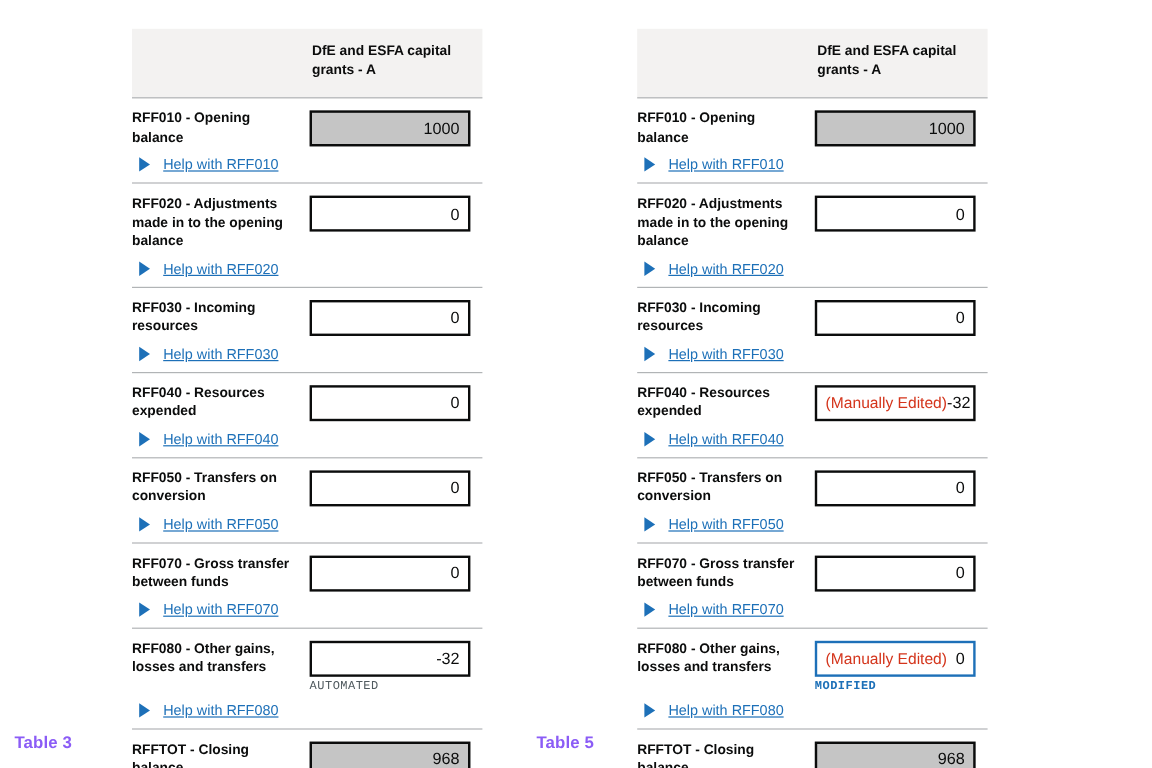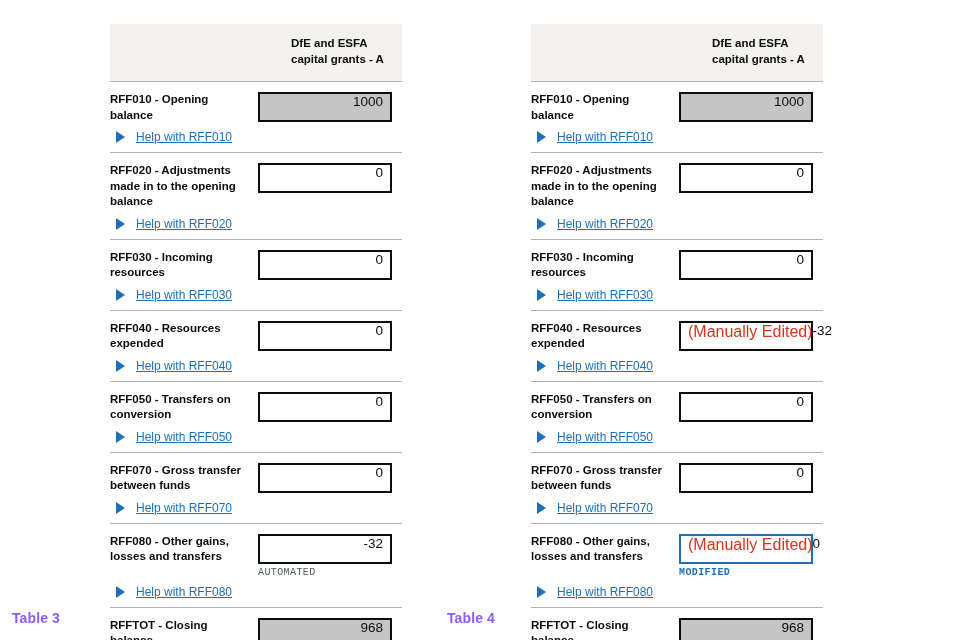--- a/index.html
+++ b/index.html
@@ -34,21 +34,20 @@
   }
   #caption3 { left: 12px; }
   #caption4 { left: 447px; }
 
   .hdr-row {
     display: flex;
     background: #f3f2f1;
     border-bottom: 1px solid #b1b4b6;
     padding: 12px 10px 14px 10px;
     min-height: 52px;
-    gap: 31px;
   }
   .hdr-left { width: 140px; }
   .hdr-right {
     flex: 1;
     font-size: 11.5px;
     font-weight: bold;
     line-height: 1.35;
     color: #0b0c0c;
   }
 
@@ -73,38 +72,39 @@
     display: flex;
     flex-direction: column;
     align-items: flex-start;
   }
   .input-box {
     width: 134px;
     height: 30px;
     border: 2px solid #0b0c0c;
     background: #ffffff;
     display: flex;
+    align-items: center;
     justify-content: flex-end;
     padding: 0 7px;
     font-size: 13px;
     color: #0b0c0c;
   }
   .input-box.readonly {
     background: #c5c5c5;
     border: 2px solid #0b0c0c;
   }
   .input-box.modified {
     border: 2px solid #1d70b8;
   }
   .input-box.manual {
     justify-content: space-between;
   }
   .manual-tag {
     color: #d4351c;
-    font-size: 16px;
+    font-size: 13px;
     white-space: nowrap;
   }
   .value {
     font-size: 13.5px;
     color: #0b0c0c;
   }
   .sub-note {
     margin-top: 3px;
     font-size: 10px;
     letter-spacing: 0.4px;
@@ -354,15 +354,15 @@
       <div class="label-cell">RFFTOT - Closing balance</div>
       <div class="field-cell">
         <div class="input-box readonly">
           <span class="value">968</span>
         </div>
       </div>
     </div>
   </div>
 
   <div class="tbl-caption" id="caption3">Table 3</div>
-  <div class="tbl-caption" id="caption4">Table 4</div>
+  <div class="tbl-caption" id="caption4">Table 5</div>
 
 </div>
 
 </body></html>

